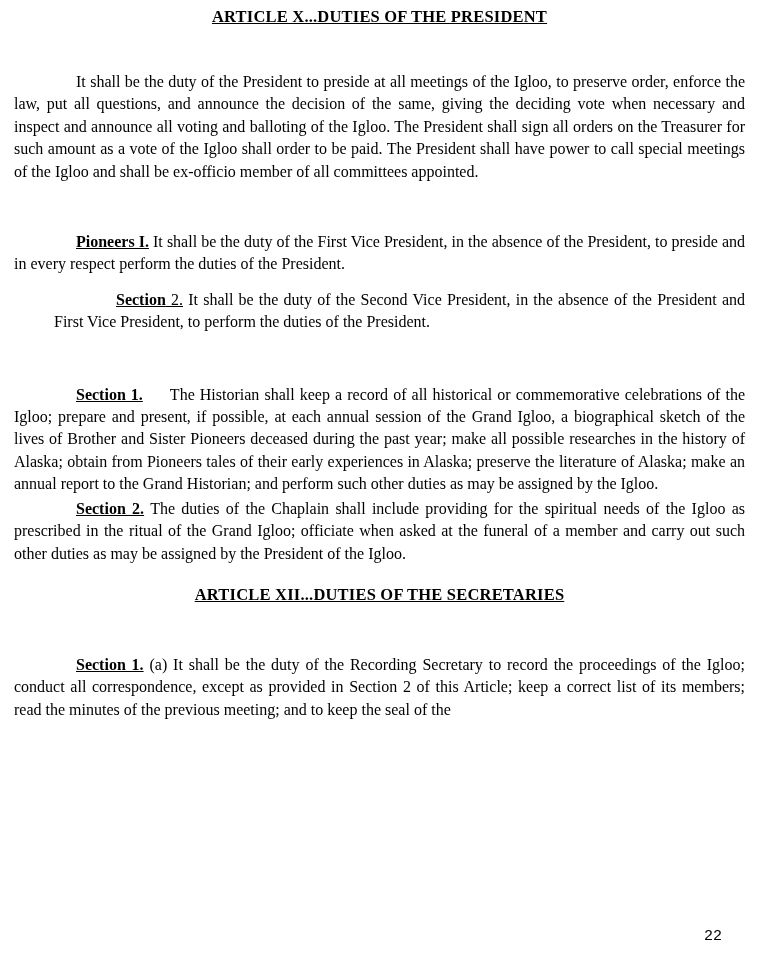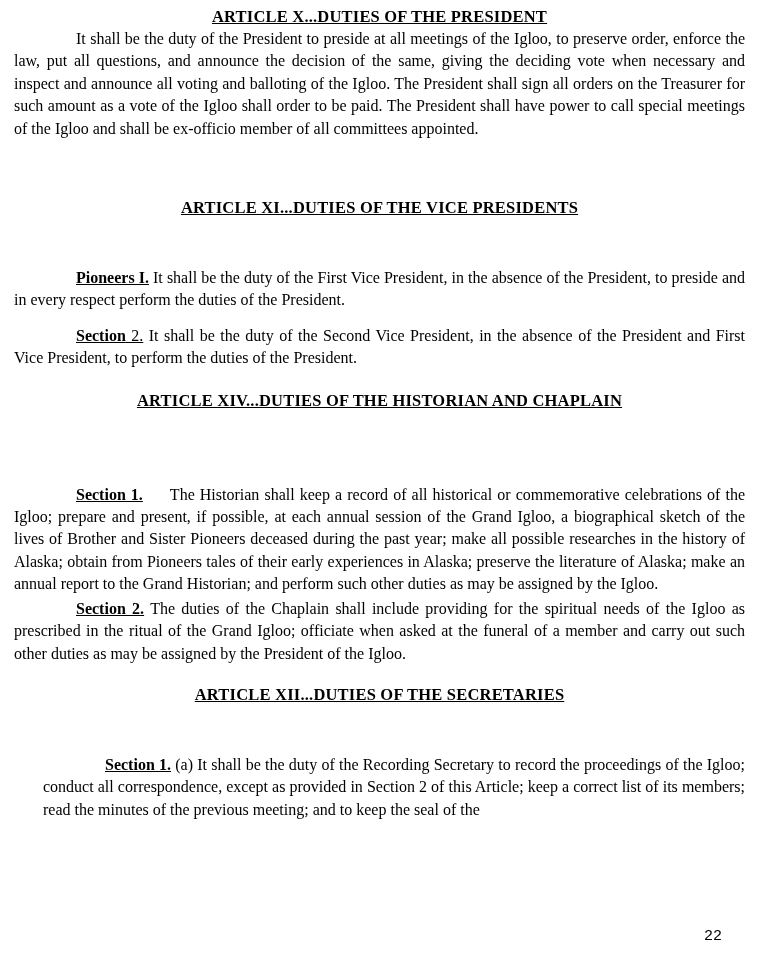--- a/index.html
+++ b/index.html
@@ -45,54 +45,52 @@
   }
   .sec-num-regular {
     font-weight: normal;
     text-decoration: underline;
   }
   .tab-space {
     display: inline-block;
     width: 27px;
   }
   .m-h1        { margin-top: 0; }
-  .m-para1     { }
+  .m-para1     { margin-top: 43px; }
   .m-h2        { margin-top: 57px; }
   .m-xi-s1     { margin-top: 48px; }
-  .m-xi-s2     { margin-top: 13px; }
+  .m-xi-s2     { margin-top: 13px; margin-left: 40px; }
   .m-h3        { margin-top: 20px; }
-  .m-xiv-s1    { margin-top: 72px; }
+  .m-xiv-s1    { margin-top: 50px; }
   .m-xiv-s2    { margin-top: 2px; }
   .m-h4        { margin-top: 19px; text-align: center; }
-  .m-xii-s1    { margin-top: 48px; margin-left: 29px; }
+  .m-xii-s1    { margin-top: 48px; }
   .page-number {
     position: absolute;
     right: 44px;
     bottom: 9px;
     font-size: 15px;
     line-height: 18px;
     font-family: Liberation Mono, monospace;
   }
 </style>
 </head>
 <body>
 
 <div class="page">
 
   <h1 class="heading m-h1">ARTICLE X...DUTIES OF THE PRESIDENT</h1>
 
   <p class="para m-para1">It shall be the duty of the President to preside at all meetings of the Igloo, to preserve order, enforce the law, put all questions, and announce the decision of the same, giving the deciding vote when necessary and inspect and announce all voting and balloting of the Igloo. The President shall sign all orders on the Treasurer for such amount as a vote of the Igloo shall order to be paid. The President shall have power to call special meetings of the Igloo and shall be ex-officio member of all committees appointed.</p>
 
-  <h1 class="heading m-h2">ARTICLE XI...DUTIES OF THE VICE PRESIDENTS</h1>
 
   <p class="para m-xi-s1"><span class="sec-label">Pioneers I.</span> <span>It shall be the duty of the First Vice President, in the absence of the President, to preside and in every respect perform the duties of the President.</span></p>
 
   <p class="para m-xi-s2"><span class="sec-label">Section</span><span class="sec-num-regular"> 2.</span> <span>It shall be the duty of the Second Vice President, in the absence of the President and First Vice President, to perform the duties of the President.</span></p>
 
-  <h1 class="heading m-h3">ARTICLE XIV...DUTIES OF THE HISTORIAN AND CHAPLAIN</h1>
 
   <p class="para m-xiv-s1"><span class="sec-label">Section 1.</span><span class="tab-space"></span><span>The Historian shall keep a record of all historical or commemorative celebrations of the Igloo; prepare and present, if possible, at each annual session of the Grand Igloo, a biographical sketch of the lives of Brother and Sister Pioneers deceased during the past year; make all possible researches in the history of Alaska; obtain from Pioneers tales of their early experiences in Alaska; preserve the literature of Alaska; make an annual report to the Grand Historian; and perform such other duties as may be assigned by the Igloo.</span></p>
 
   <p class="para m-xiv-s2"><span class="sec-label">Section 2.</span> <span>The duties of the Chaplain shall include providing for the spiritual needs of the Igloo as prescribed in the ritual of the Grand Igloo; officiate when asked at the funeral of a member and carry out such other duties as may be assigned by the President of the Igloo.</span></p>
 
   <h1 class="heading m-h4">ARTICLE XII...DUTIES OF THE SECRETARIES</h1>
 
   <p class="para m-xii-s1"><span class="sec-label">Section 1.</span> <span>(a) It shall be the duty of the Recording Secretary to record the proceedings of the Igloo; conduct all correspondence, except as provided in Section 2 of this Article; keep a correct list of its members; read the minutes of the previous meeting; and to keep the seal of the</span></p>
 
   <div class="page-number">22</div>

